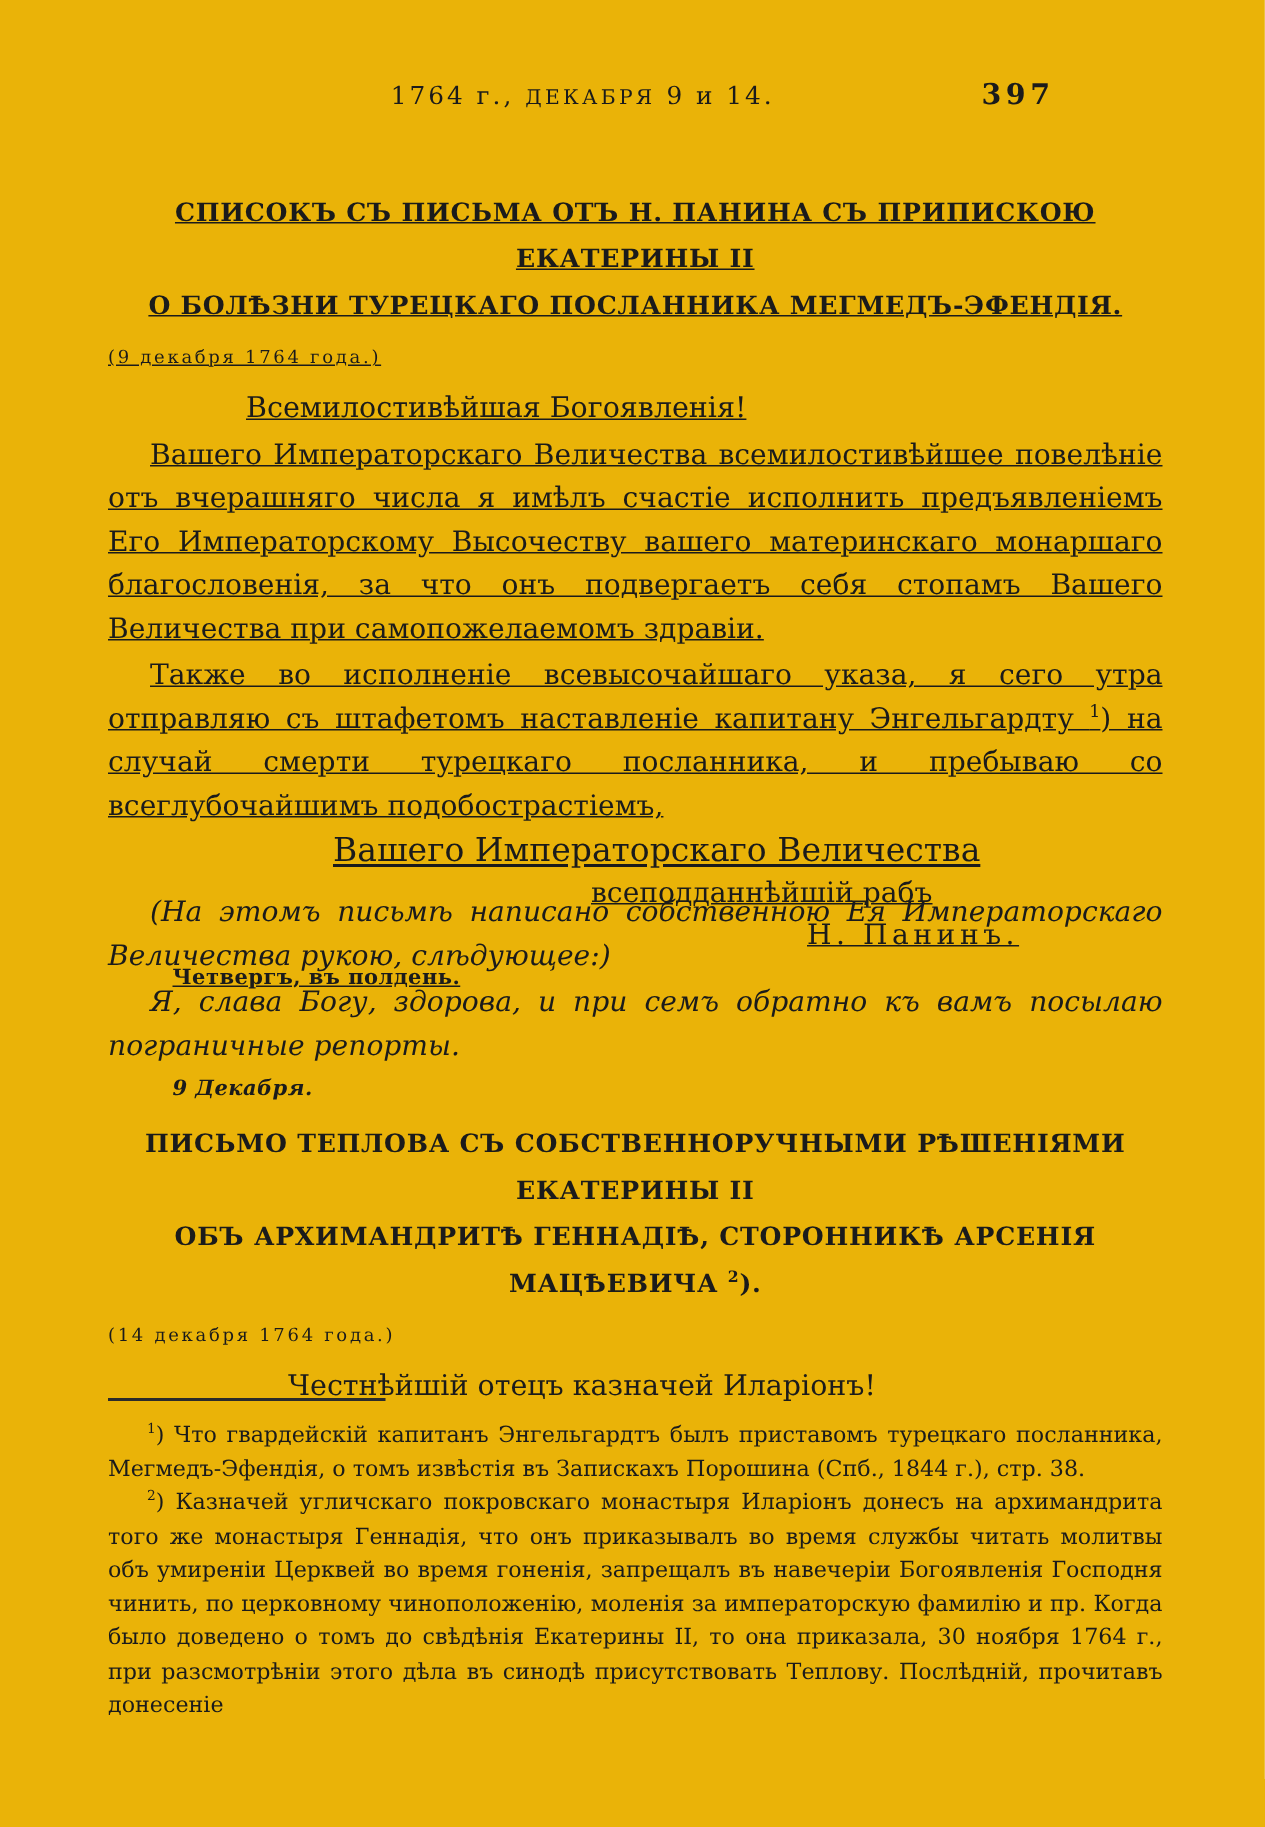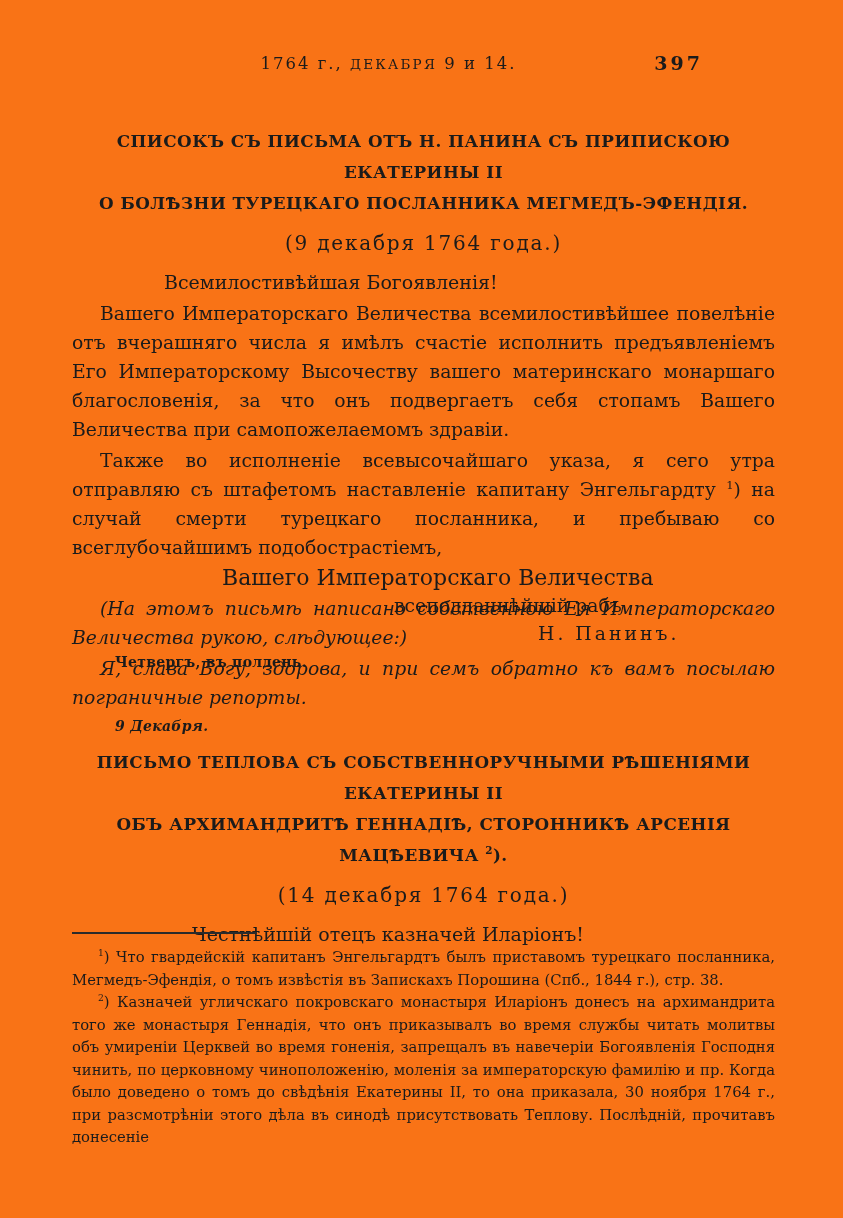--- a/index.html
+++ b/index.html
@@ -4,48 +4,48 @@
 <style>
   html, body { margin: 0; padding: 0; }
   body {
     width: 843px; height: 1218px;
     background: #f4f4f2;
     font-family: "DejaVu Serif", "Liberation Serif", serif;
   }
   .page {
     position: relative;
     width: 843px; height: 1218px;
-    background: #f97316;
+    background: #eab308;
     color: #1b1b1b;
     overflow: hidden;
     box-sizing: border-box;
   }
   .content-col { position: absolute; left: 72px; width: 703px; }
 
   
   .running-head { top: 54px; height: 28px; font-size: 16.5px; }
   .head-date {
     text-align: center;
     letter-spacing: 2px;
     transform: translateX(-35px);
   }
   .head-date .sc { text-transform: uppercase; font-size: 0.82em; letter-spacing: 2.2px; }
   .page-number {
     position: absolute; right: 72px; top: -2px;
     font-weight: bold; font-size: 19px; letter-spacing: 3px;
   }
 
   
-  .block-letter1 { top: 126px; }
+  .block-letter1 { top: 126px; text-decoration: underline; }
   .block-postscript { top: 594px; font-style: italic; }
   .block-letter2 { top: 747px; }
   .block-footnotes { top: 932px; }
 
   .title { text-align: center; font-weight: bold; font-size: 16.8px; line-height: 31px; letter-spacing: 0.5px; margin: 0; }
-  .dateline { text-align: center; font-size: 20px; letter-spacing: 1.8px; margin-top: 12px; }
+  .dateline { text-align: left; font-size: 12px; letter-spacing: 1.8px; margin-top: 12px; }
 
   .salutation { font-size: 19px; margin-top: 13px; margin-left: 92px; line-height: 29px; }
   .salutation2 { margin-left: 120px; }
 
   p.body-par {
     margin: 0; margin-top: 2px;
     font-size: 18.8px; line-height: 29px;
     text-align: justify; text-indent: 28px;
   }
   p.no-top { margin-top: 0; }

